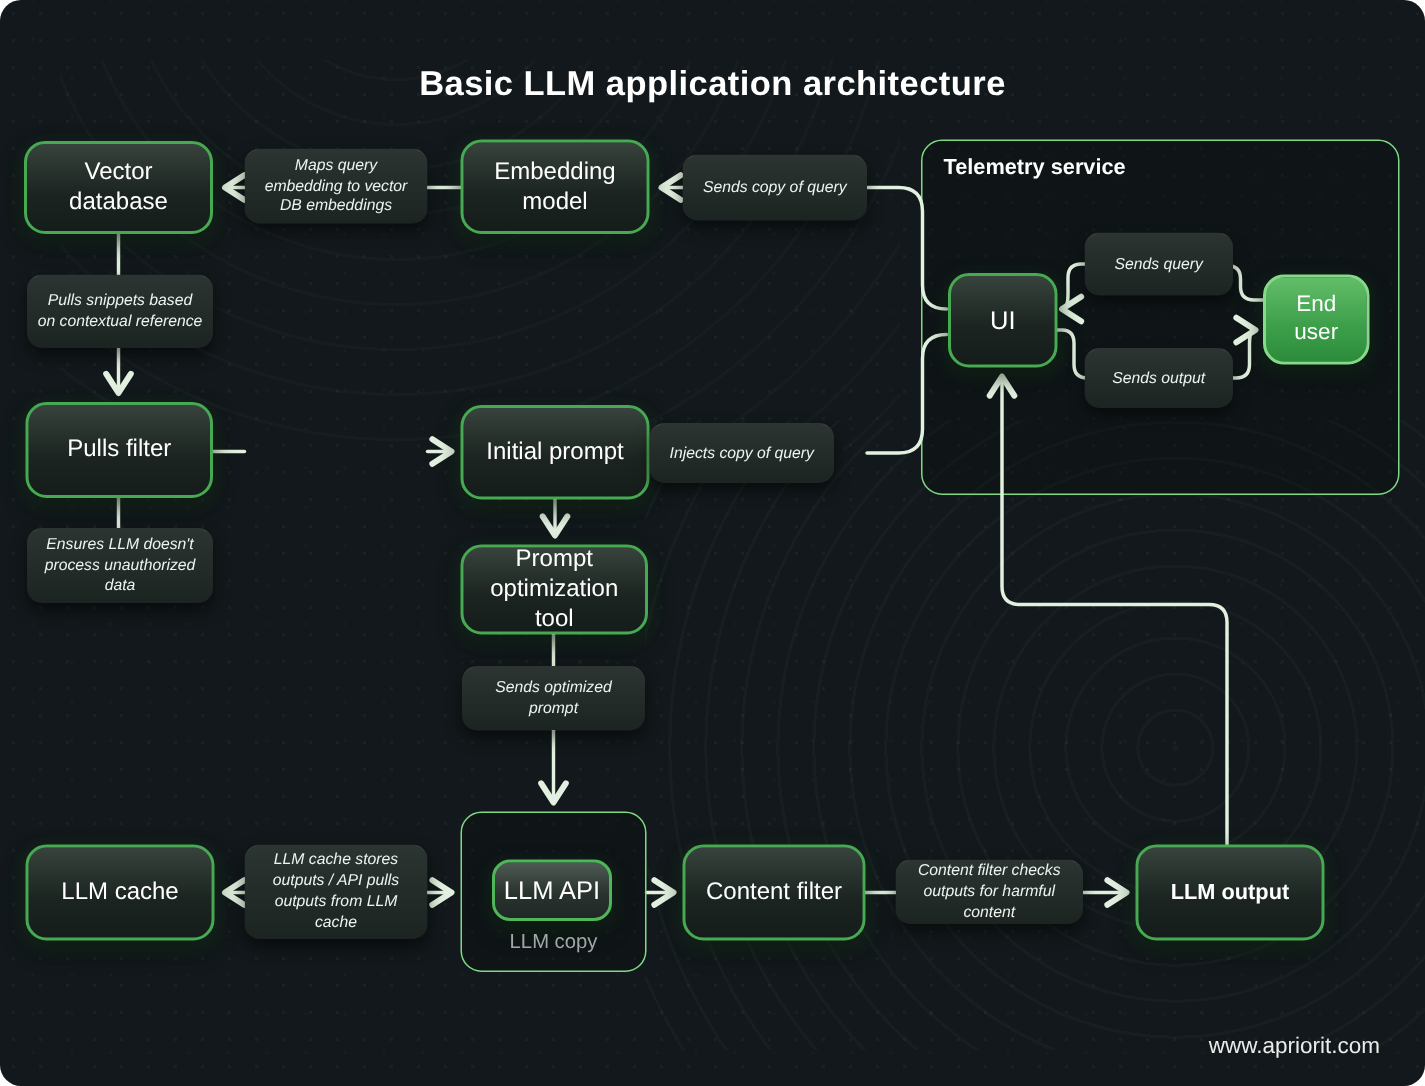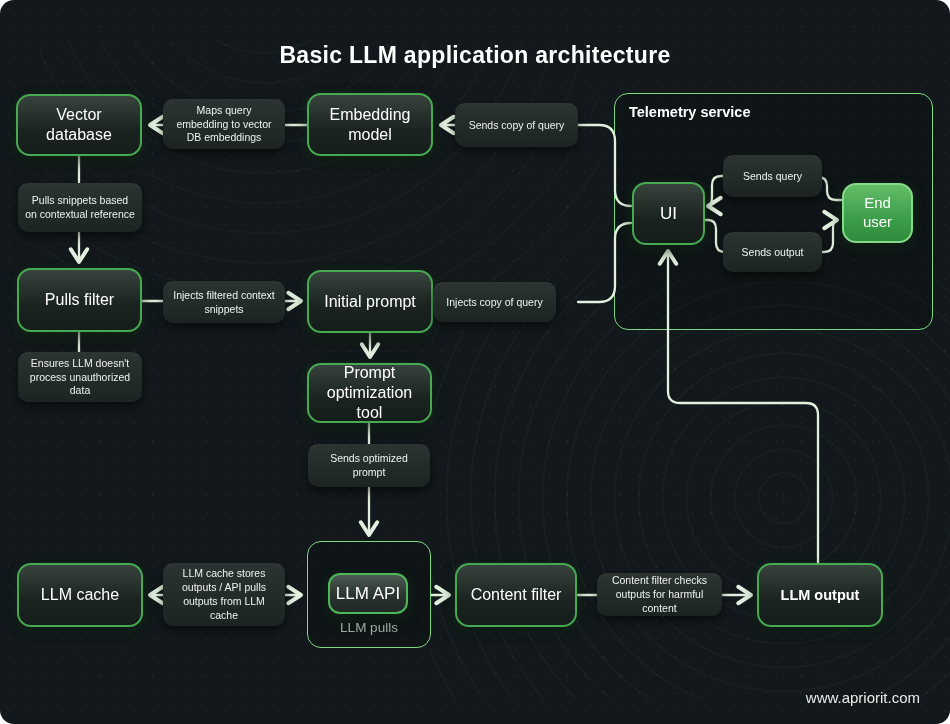--- a/index.html
+++ b/index.html
@@ -55,20 +55,21 @@
     position:absolute;left:0;right:0;bottom:12px;text-align:center;
     color:#9fa9a3;font-size:13.5px;font-weight:400;
   }
   .elabel{
     position:absolute;display:flex;align-items:center;justify-content:center;
     box-sizing:border-box;border-radius:10px;padding:4px 7px;
     background:linear-gradient(180deg,#2b3431 0%,#1b2421 100%);
     border-top:1px solid rgba(255,255,255,.08);
     color:#eef3ef;font-size:10.5px;font-weight:400;text-align:center;line-height:1.32;
     box-shadow:0 5px 10px rgba(0,0,0,.5);
+    font-style:italic;
   }
   svg.wires{position:absolute;left:0;top:0;z-index:2;pointer-events:none;}
   .layer{position:absolute;inset:0;z-index:3;pointer-events:none;}
   .layer > *{pointer-events:auto;}
   .under{z-index:1;}
   .footer{
     position:absolute;right:30px;bottom:18px;font-size:15px;color:#e9ece9;font-weight:400;
   }
 </style>
 </head>
@@ -135,23 +136,20 @@
     </div>
 
     <div class="elabel" style="left:18px;top:183px;width:124px;height:49px;">
       <span>Pulls snippets based on contextual reference</span>
     </div>
 
     <div class="node" style="left:17px;top:268px;width:125px;height:64px;">
       <span>Pulls filter</span>
     </div>
 
-    <div class="elabel" style="left:163px;top:281px;width:122px;height:42px;">
-      <span>Injects filtered context snippets</span>
-    </div>
 
     <div class="node" style="left:307px;top:270px;width:126px;height:63px;">
       <span>Initial prompt</span>
     </div>
 
     <div class="elabel" style="left:433px;top:282px;width:123px;height:40px;">
       <span>Injects copy of query</span>
     </div>
 
     <div class="elabel" style="left:18px;top:352px;width:124px;height:50px;">
@@ -171,21 +169,21 @@
     </div>
 
     <div class="elabel" style="left:163px;top:563px;width:122px;height:63px;">
       <span>LLM cache stores outputs / API pulls outputs from LLM cache</span>
     </div>
 
     <div class="frame" style="left:307px;top:541px;width:124px;height:107px;">
       <div class="node api" style="left:20px;top:31px;width:80px;height:41px;">
         <span>LLM API</span>
       </div>
-      <div class="host-caption">LLM pulls</div>
+      <div class="host-caption">LLM copy</div>
     </div>
 
     <div class="node" style="left:455px;top:563px;width:122px;height:64px;">
       <span>Content filter</span>
     </div>
 
     <div class="elabel" style="left:597px;top:573px;width:125px;height:43px;">
       <span>Content filter checks outputs for harmful content</span>
     </div>
 

